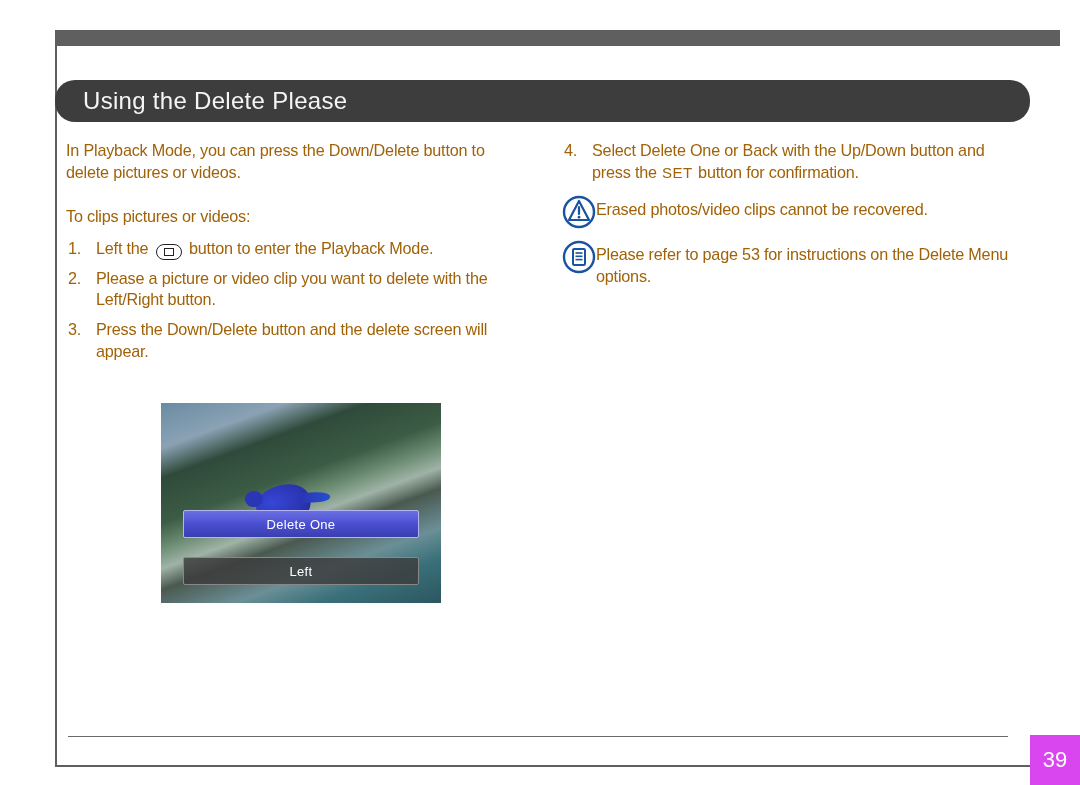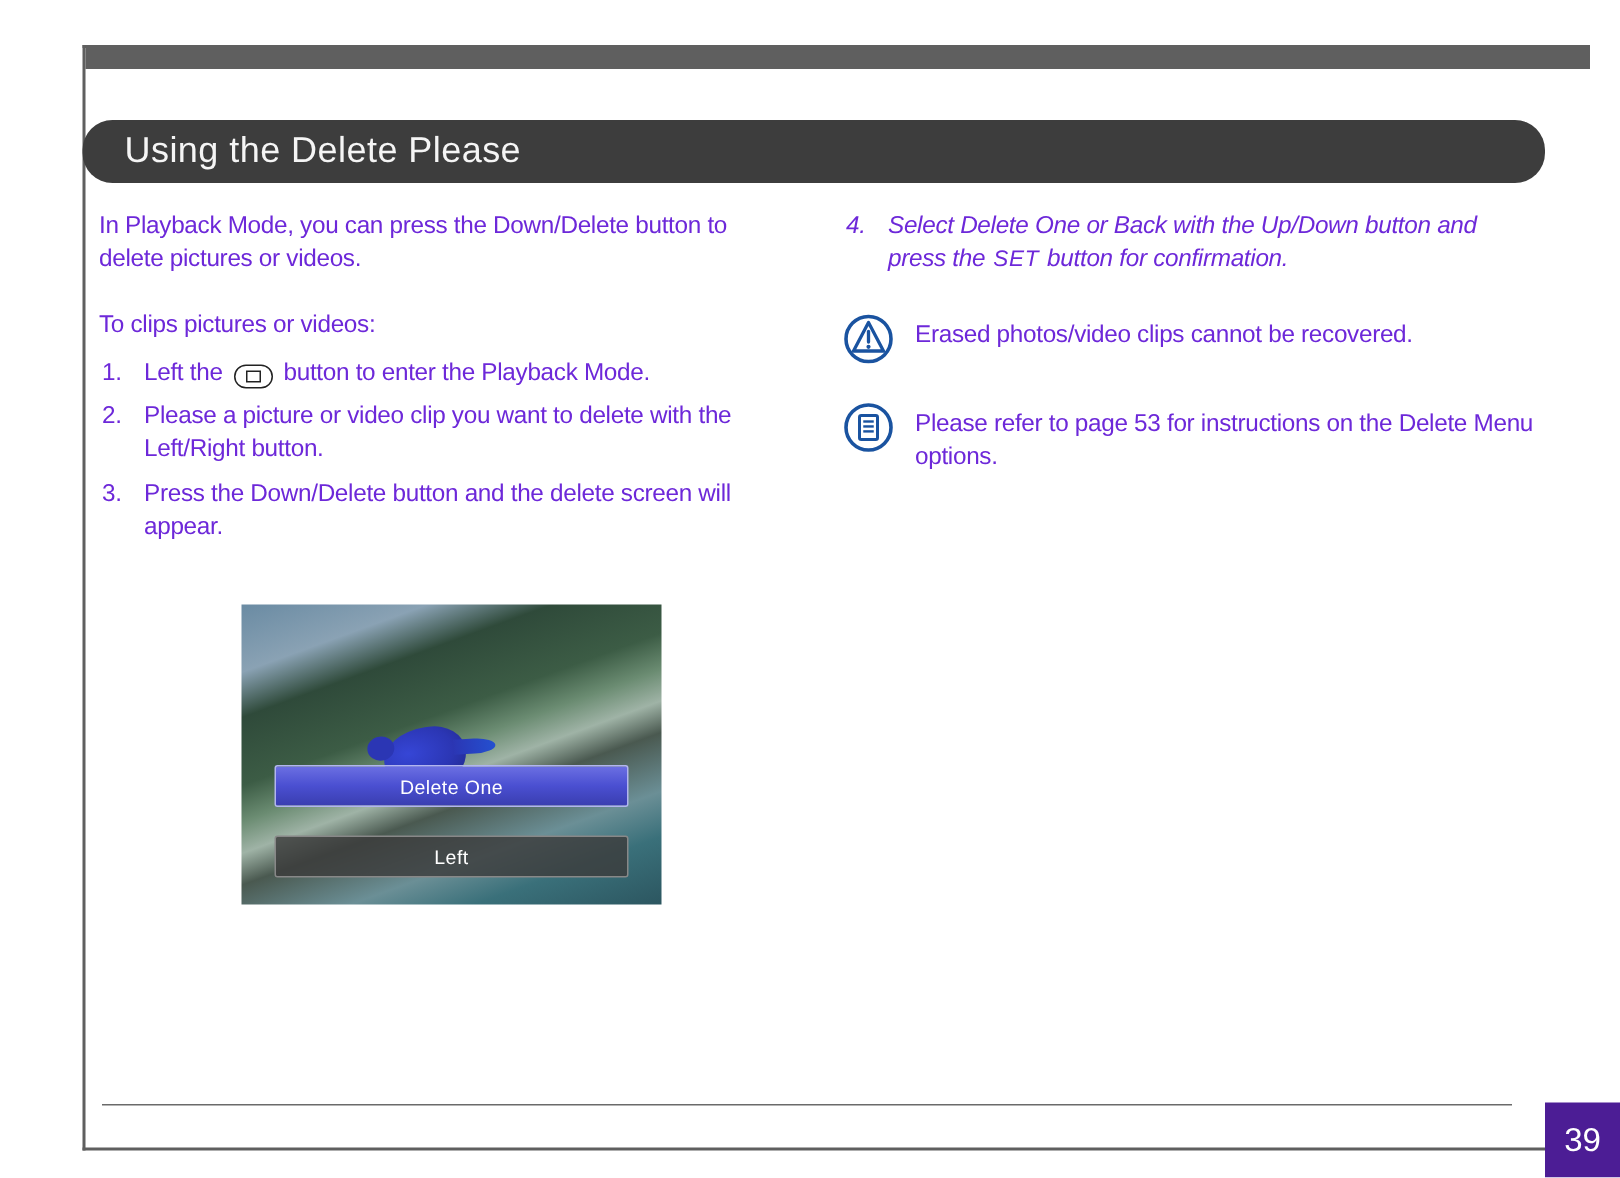--- a/index.html
+++ b/index.html
@@ -55,21 +55,21 @@
       flex: 1 1 50%;
       max-width: 480px;
     }
     .right-col {
       flex: 1 1 50%;
       max-width: 480px;
     }
     p, li {
       font-size: 16.2px;
       line-height: 1.35;
-      color: #6d28d9;
+      color: #a16207;
       font-weight: 500;
       letter-spacing: -0.2px;
     }
     .intro { margin-bottom: 22px; }
     .subhead { margin-bottom: 10px; }
     ol {
       list-style: none;
       counter-reset: step;
       padding-left: 0;
     }
@@ -78,21 +78,21 @@
       padding-left: 30px;
       margin-bottom: 8px;
     }
     ol > li::before {
       counter-increment: step;
       content: counter(step) ".";
       position: absolute;
       left: 2px;
       top: 0;
     }
-    .right-col ol { counter-reset: step 3; font-style: italic; }
+    .right-col ol { counter-reset: step 3; }
     .inline-icon {
       display: inline-flex;
       align-items: center;
       justify-content: center;
       width: 26px;
       height: 16px;
       border: 1.6px solid #222;
       border-radius: 8px;
       vertical-align: -2px;
       margin: 0 3px;
@@ -167,42 +167,41 @@
       background: linear-gradient(#6b6fe2, #4a4fd1 50%, #3a3eb0);
       border: 1px solid #b2b5ef;
     }
     .menu-item.off {
       background: rgba(60,60,60,0.82);
       border: 1px solid #888;
     }
     .info-row {
       display: flex;
       align-items: flex-start;
-      gap: 14px;
-      margin-top: 25px;
+      margin-top: 11px;
     }
     .info-icon {
       flex: 0 0 34px;
       height: 34px;
     }
     .info-icon svg { width: 34px; height: 34px; }
     .info-text { flex: 1; padding-top: 4px; }
     .smallcaps {
       font-variant: small-caps;
       font-size: 15px;
       letter-spacing: 0.5px;
       padding: 0 1px;
     }
     .page-number {
       position: absolute;
       right: 0;
       bottom: 0;
       width: 50px;
       height: 50px;
-      background: #4c1d95;
+      background: #d946ef;
       color: #fff;
       display: flex;
       align-items: center;
       justify-content: center;
       font-size: 22px;
       font-weight: 400;
     }
     .bottom-rule {
       position: absolute;
       bottom: 48px;

